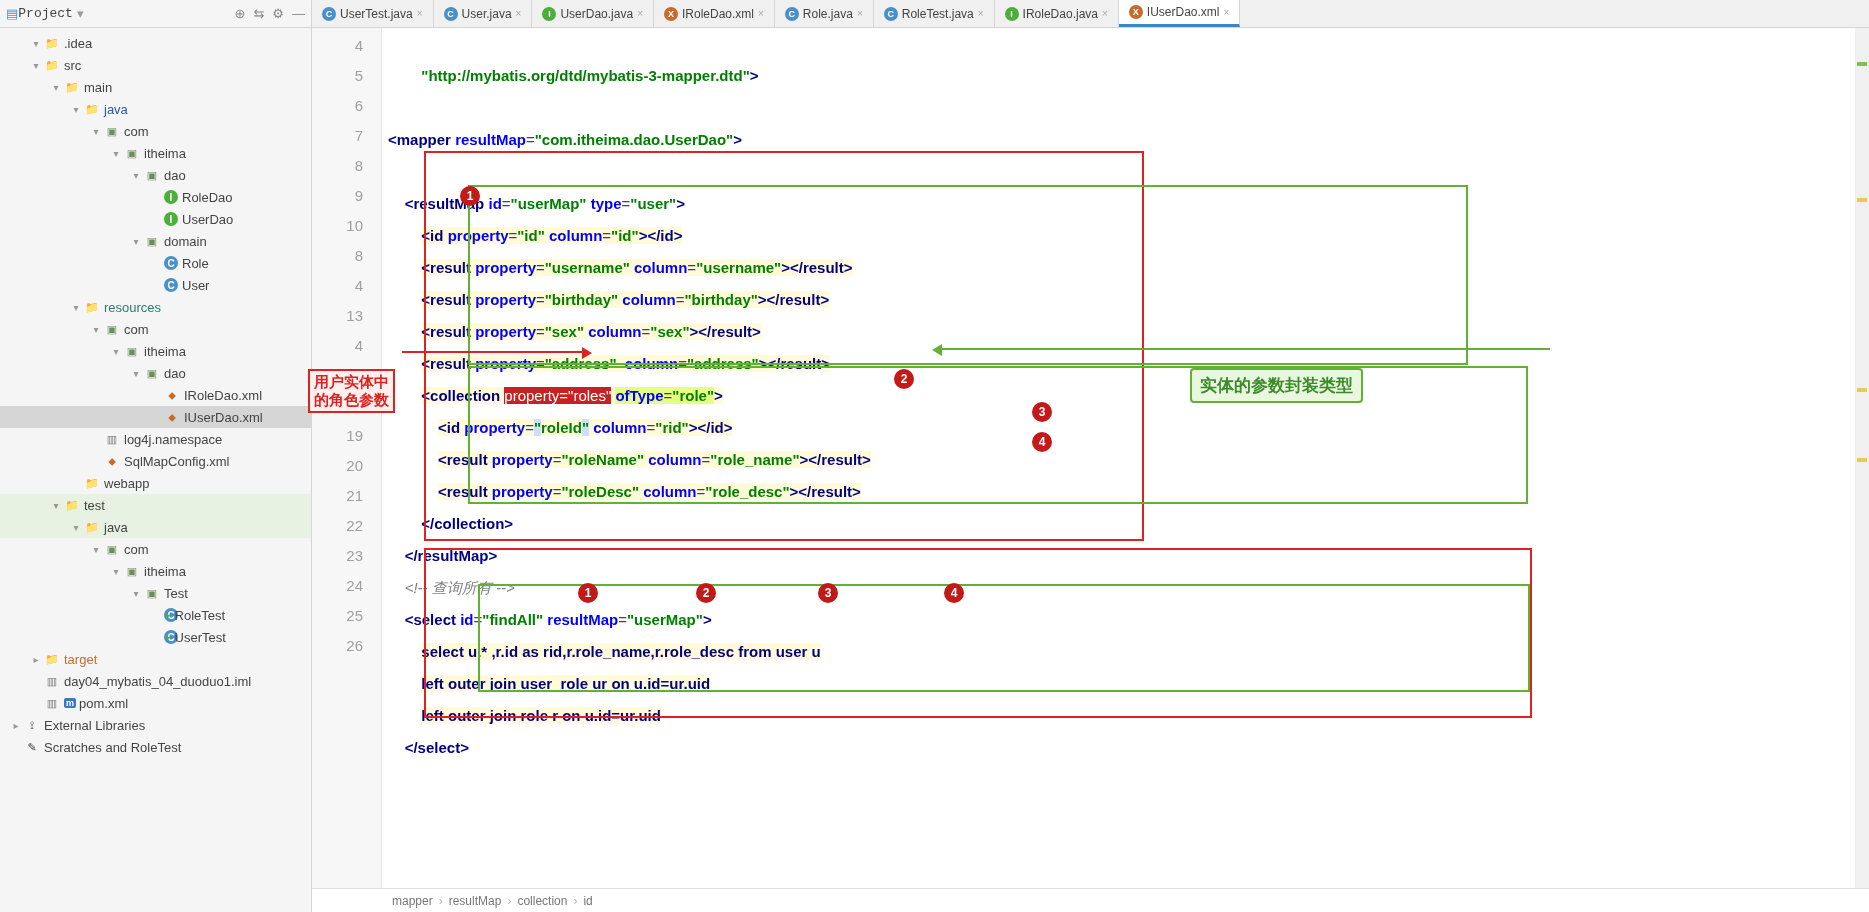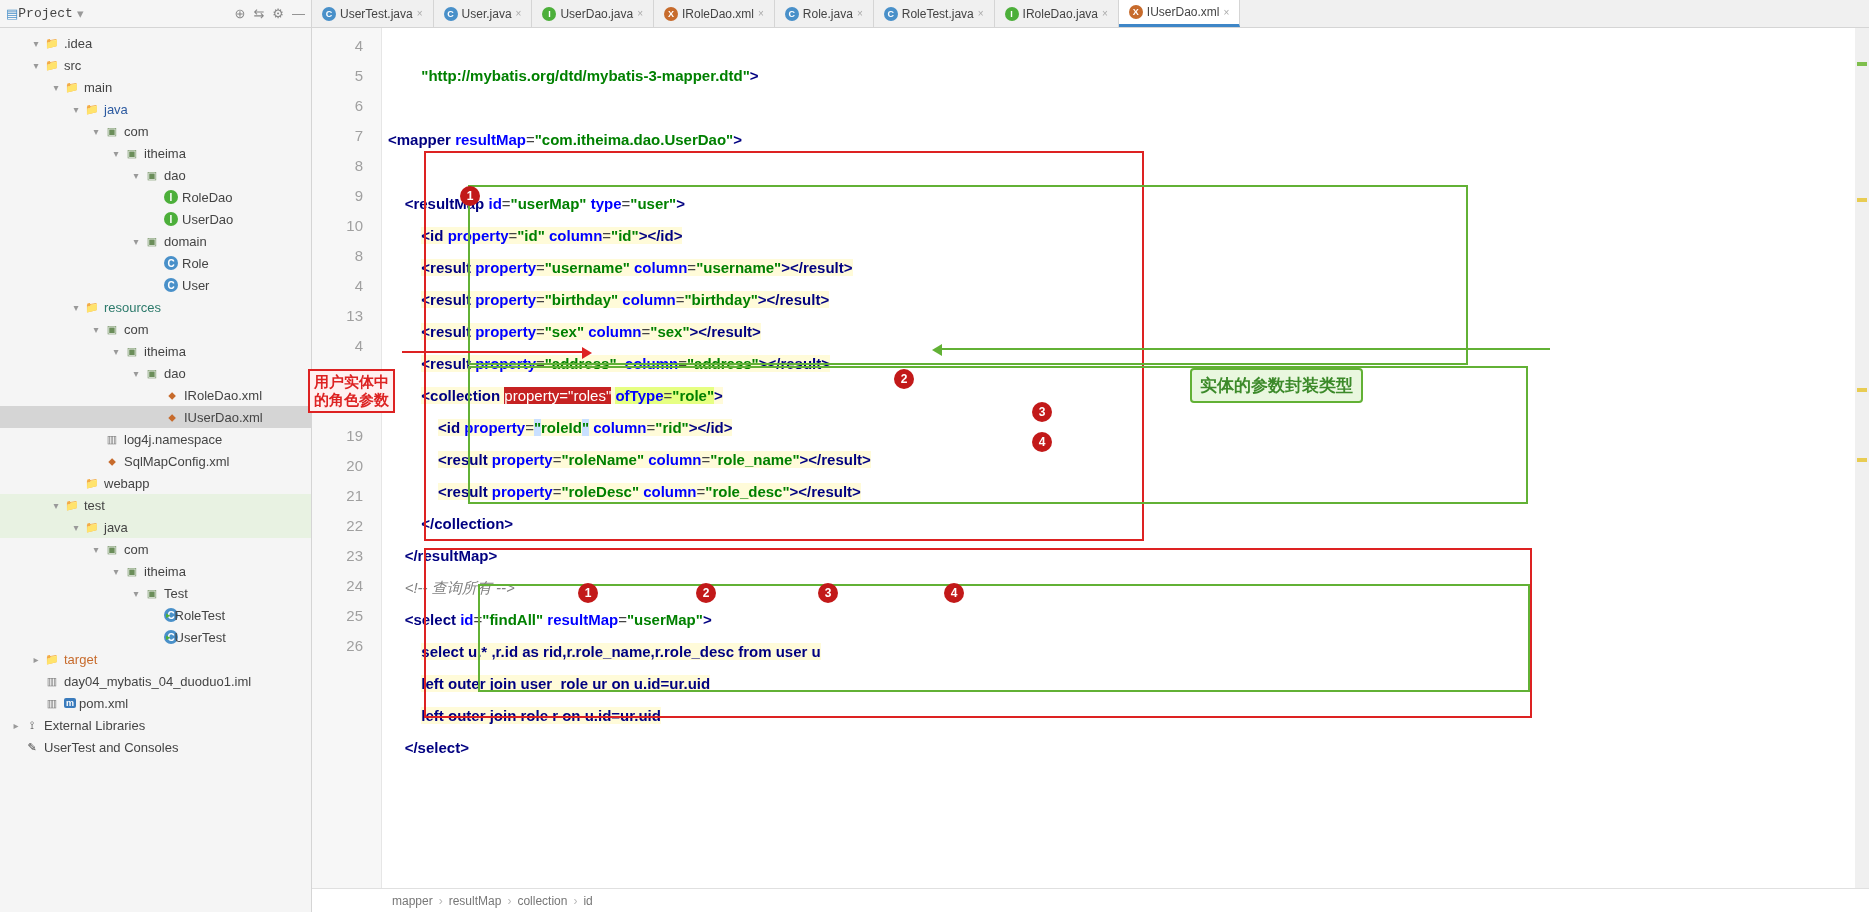--- a/index.html
+++ b/index.html
@@ -252,21 +252,21 @@
             <span>pom.xml</span>
           </div>
           <div class="tree-row" style="padding-left: 10px;">
             <span class="tw">▸</span>
             <span class="tic lib">⟟</span>
             <span>External Libraries</span>
           </div>
           <div class="tree-row" style="padding-left: 10px;">
             <span class="tw"></span>
             <span class="tic scratch">✎</span>
-            <span>UserTest and Consoles</span>
+            <span>Scratches and RoleTest</span>
           </div>
         </div>
 </div>
 
 <div class="editor">
   <div class="tabs" id="tabs">
           <div class="tab">
             <span class="tic2 c">C</span>
             <span>UserTest.java</span>
             <span class="cx">×</span>

